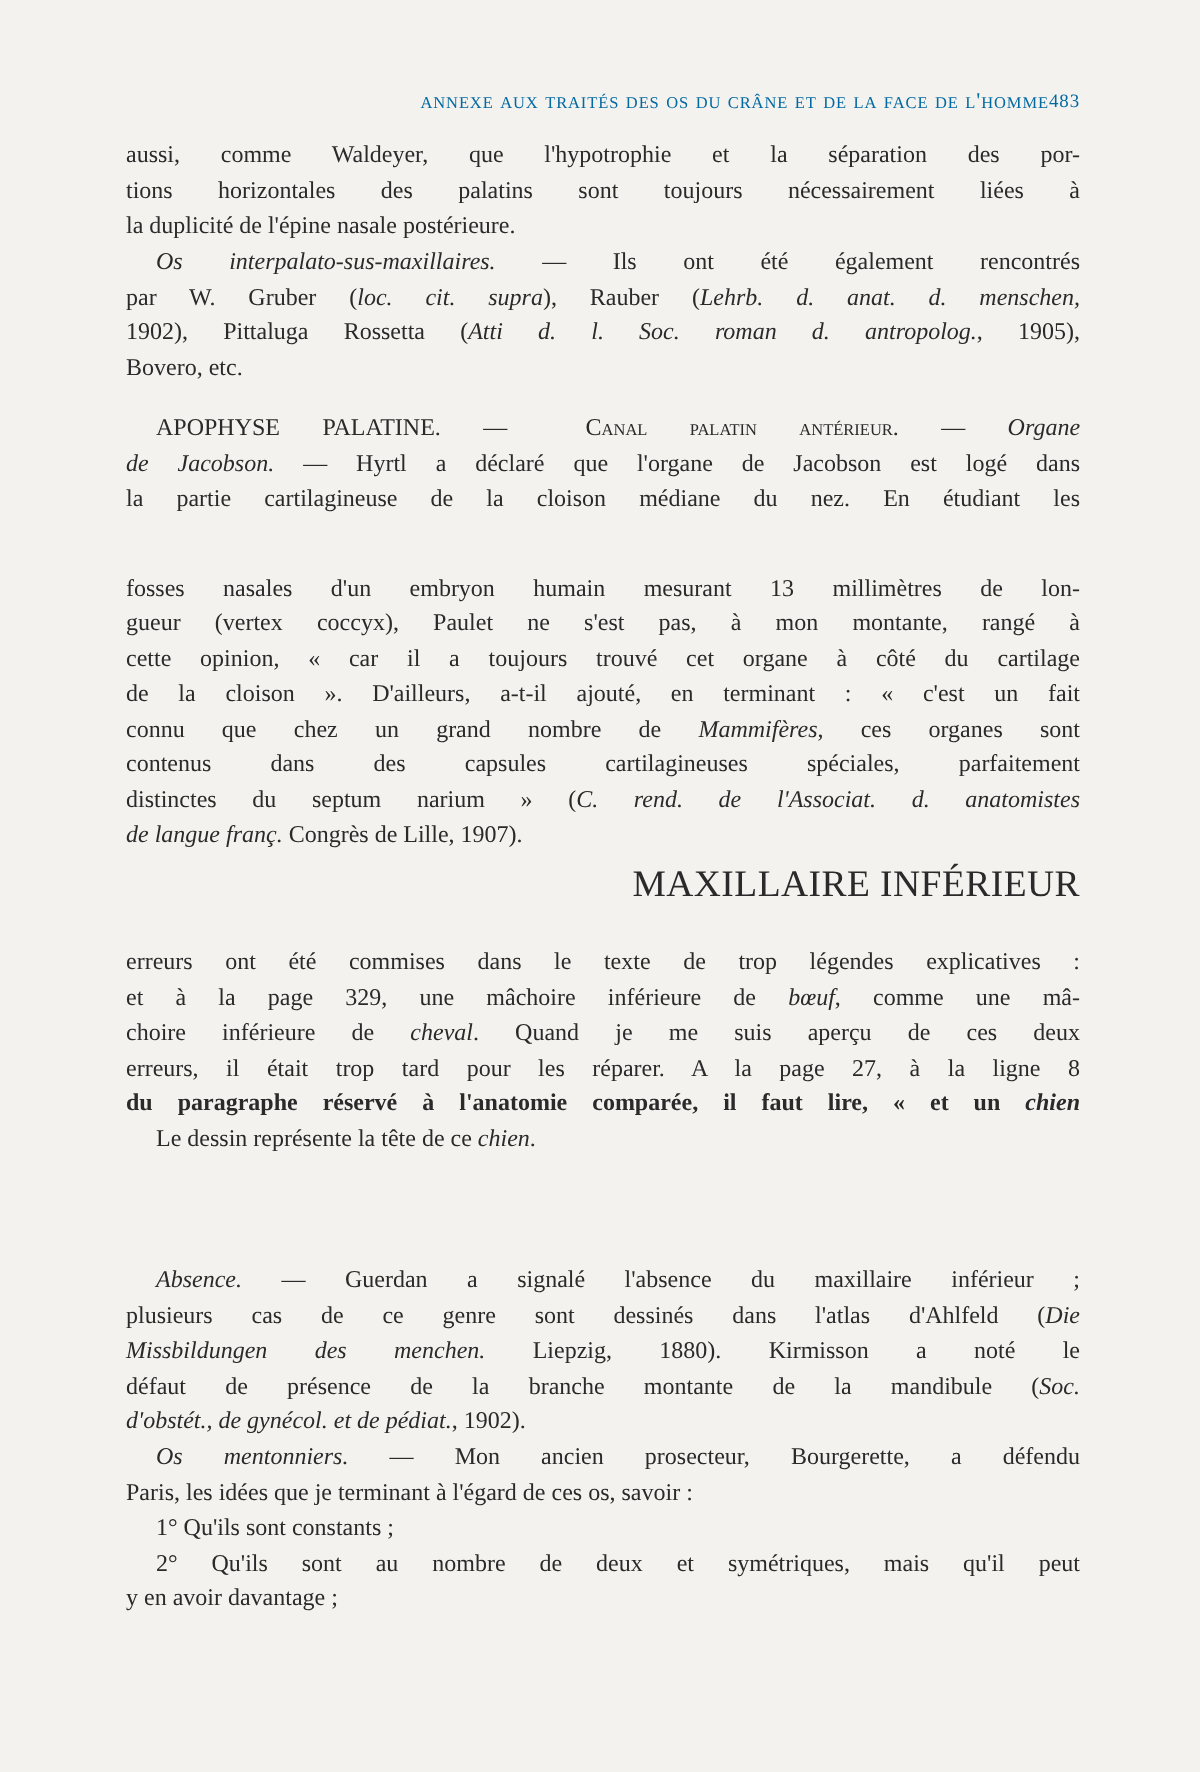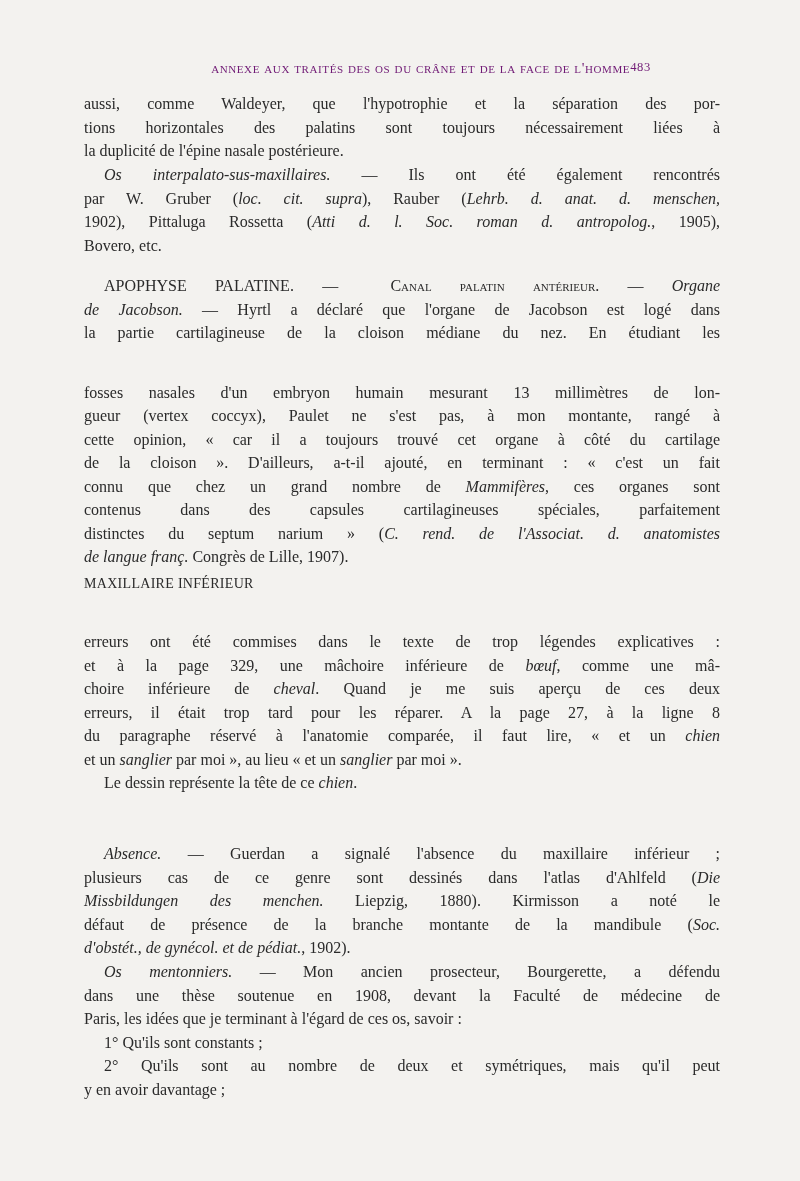--- a/index.html
+++ b/index.html
@@ -9,37 +9,36 @@
     color: #2a2a2a;
     font-family: "Liberation Serif", "DejaVu Serif", serif;
     position: relative;
   }
   .page {
     position: absolute; left: 84px; top: 0; width: 636px;
   }
   .running-head {
     position: absolute; top: 60px; left: 38px; width: 598px;
     font-size: 12.6px; letter-spacing: 0.6px;
-    display: flex; justify-content: center;
-    color: #701a75;
-    margin-left: 10px;
+    display: flex; justify-content: flex-end;
+    color: #0369a1;
   }
   .running-head .title { font-variant: small-caps; text-transform: lowercase; font-size: 15px; }
   .text {
     position: absolute; left: 0; width: 636px;
     font-size: 16px; line-height: 23.5px;
     text-align: justify; text-align-last: left;
   }
   .line { display: block; text-align: justify; text-align-last: justify; white-space: nowrap; }
   .line.last { text-align-last: left; }
   i { font-style: italic; }
   .sc { font-variant: small-caps; margin-left: 24px; }
   .heading {
     position: absolute; left: 0; width: 636px; top: 576px;
-    text-align: left; font-size: 14px; letter-spacing: 0.3px;
+    text-align: right; font-size: 25px; letter-spacing: 0.3px;
   }
 </style>
 </head>
 <body>
 
 <div class="page">
 
   <div class="running-head">
     <span class="title">ANNEXE AUX TRAITÉS DES OS DU CRÂNE ET DE LA FACE DE L'HOMME</span>
     <span>483</span>
@@ -72,35 +71,33 @@
     <span class="line last"><i>de langue franç.</i><span> Congrès de Lille, 1907).</span></span>
   </div>
 
   <div class="heading">MAXILLAIRE INFÉRIEUR</div>
 
   <div class="text" style="top:630px">
     <span class="line" style="white-space: normal; text-align-last: justify;">erreurs ont été commises dans le texte de trop légendes explicatives :</span>
     <span class="line" style="white-space: normal; text-align-last: justify;"><span>et à la page 329, une mâchoire inférieure de </span><i>bœuf</i><span>, comme une mâ-</span></span>
     <span class="line" style="white-space: normal; text-align-last: justify;"><span>choire inférieure de </span><i>cheval</i><span>. Quand je me suis aperçu de ces deux</span></span>
     <span class="line" style="white-space: normal; text-align-last: justify;">erreurs, il était trop tard pour les réparer. A la page 27, à la ligne 8</span>
-    <span class="line" style="white-space: normal; text-align-last: justify;"><span>du paragraphe réservé à l'anatomie comparée, il faut lire, « et un </span><i>chien</i></span>
-    <span class="line last"><span>et un </span><i>sanglier</i><span> par moi », au lieu « et un </span><i>sanglier</i><span> par moi ».</span></span>
+    <span class="line" style="white-space: normal; text-align-last: justify; font-weight: bold;"><span>du paragraphe réservé à l'anatomie comparée, il faut lire, « et un </span><i>chien</i></span>
     <span class="line last" style="padding-left:20px"><span>Le dessin représente la tête de ce </span><i>chien</i><span>.</span></span>
   </div>
 
   <div class="text" style="top:842px">
     <span class="line" style="padding-left: 20px; white-space: normal; text-align-last: justify;"><i>Absence.</i><span> — Guerdan a signalé l'absence du maxillaire inférieur ;</span></span>
     <span class="line" style="white-space: normal; text-align-last: justify;"><span>plusieurs cas de ce genre sont dessinés dans l'atlas d'Ahlfeld (</span><i>Die</i></span>
     <span class="line" style="white-space: normal; text-align-last: justify;"><i>Missbildungen des menchen.</i><span> Liepzig, 1880). Kirmisson a noté le</span></span>
     <span class="line" style="white-space: normal; text-align-last: justify;"><span>défaut de présence de la branche montante de la mandibule (</span><i>Soc.</i></span>
     <span class="line last"><i>d'obstét., de gynécol. et de pédiat.</i><span>, 1902).</span></span>
   </div>
 
   <div class="text" style="top:960px">
     <span class="line" style="padding-left: 20px; white-space: normal; text-align-last: justify;"><i>Os mentonniers.</i><span> — Mon ancien prosecteur, Bourgerette, a défendu</span></span>
-    <span class="line" style="white-space: normal; text-align-last: justify;">dans une thèse soutenue en 1908, devant la Faculté de médecine de</span>
     <span class="line last">Paris, les idées que je terminant à l'égard de ces os, savoir :</span>
     <span class="line last" style="padding-left:20px">1° Qu'ils sont constants ;</span>
     <span class="line" style="padding-left: 20px; white-space: normal; text-align-last: justify;">2° Qu'ils sont au nombre de deux et symétriques, mais qu'il peut</span>
     <span class="line last">y en avoir davantage ;</span>
   </div>
 
 </div>
 
 </body></html>

